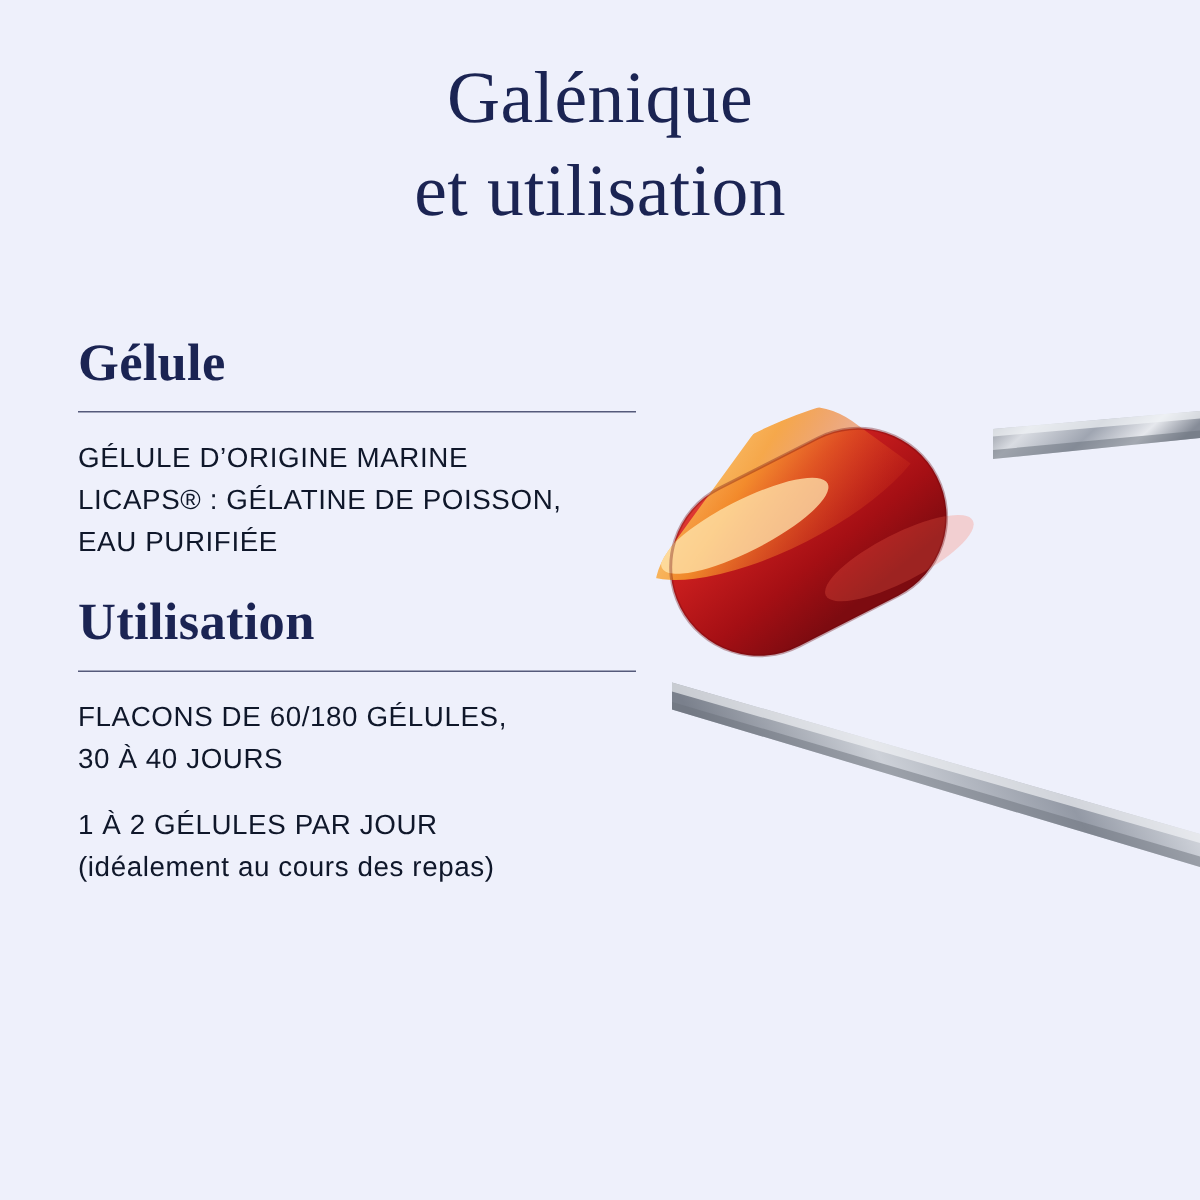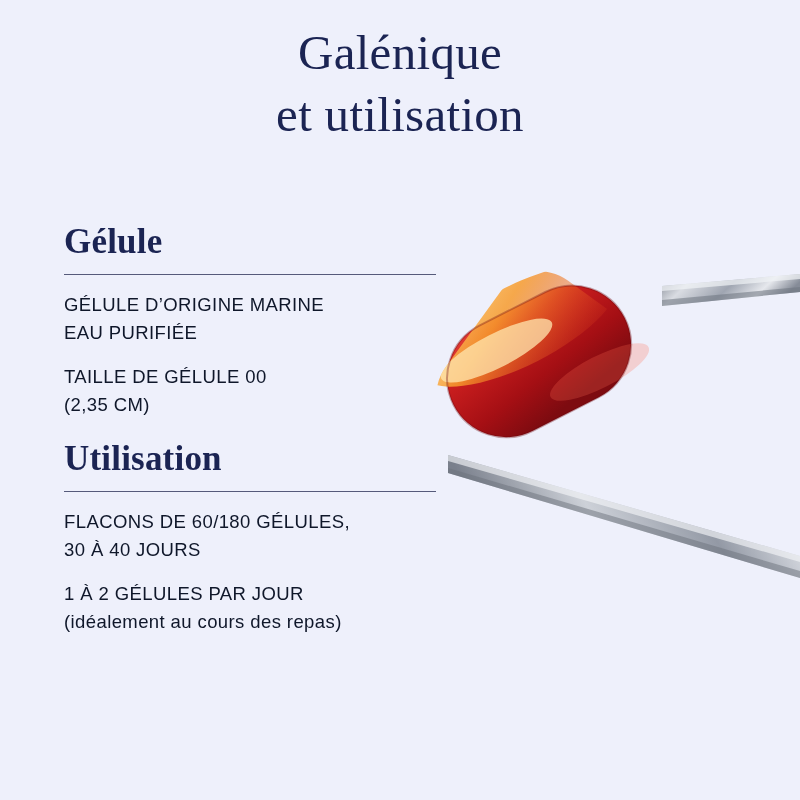--- a/index.html
+++ b/index.html
@@ -17,39 +17,39 @@
     position: relative;
     width: 800px;
     height: 800px;
     background: #eef0fb;
     overflow: hidden;
   }
 
   
   .title {
     position: absolute;
-    top: 22px;
+    top: 34px;
     left: 0;
     width: 800px;
     text-align: center;
     font-family: "Liberation Serif", serif;
     color: #1b2453;
     font-size: 49px;
     line-height: 62px;
     letter-spacing: 0.3px;
   }
   .title .line {
     display: block;
     white-space: nowrap;
   }
 
   
   .content {
     position: absolute;
-    left: 64px;
+    left: 52px;
     top: 222px;
     width: 380px;
   }
   .section-heading {
     font-family: "Liberation Serif", serif;
     color: #1b2453;
     font-size: 35px;
     line-height: 40px;
     margin: 0;
     padding: 0 0 12px 0;
@@ -158,27 +158,24 @@
     </svg>
   </div>
 
   <div class="content">
 
     <h2 class="section-heading">Gélule</h2>
     <div class="rule"></div>
 
     <p class="para">
       <span class="sub">GÉLULE D’ORIGINE MARINE</span>
+      <span class="sub">LICAPS® : GÉLATINE DE POISSON,</span>
       <span class="sub">EAU PURIFIÉE</span>
     </p>
 
-    <p class="para">
-      <span class="sub">TAILLE DE GÉLULE 00</span>
-      <span class="sub">(2,35 CM)</span>
-    </p>
 
     <h2 class="section-heading section-two">Utilisation</h2>
     <div class="rule"></div>
 
     <p class="para">
       <span class="sub">FLACONS DE 60/180 GÉLULES,</span>
       <span class="sub">30 À  40 JOURS</span>
     </p>
 
     <p class="para">

